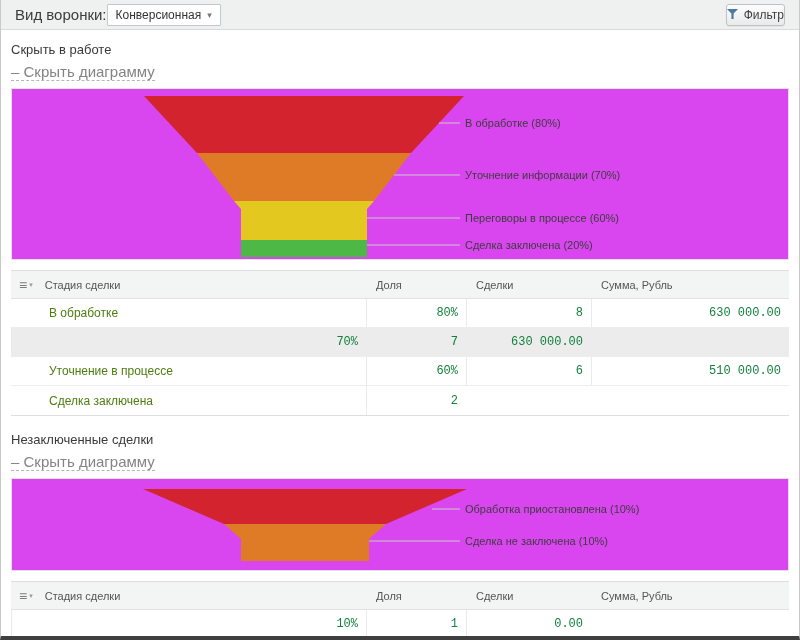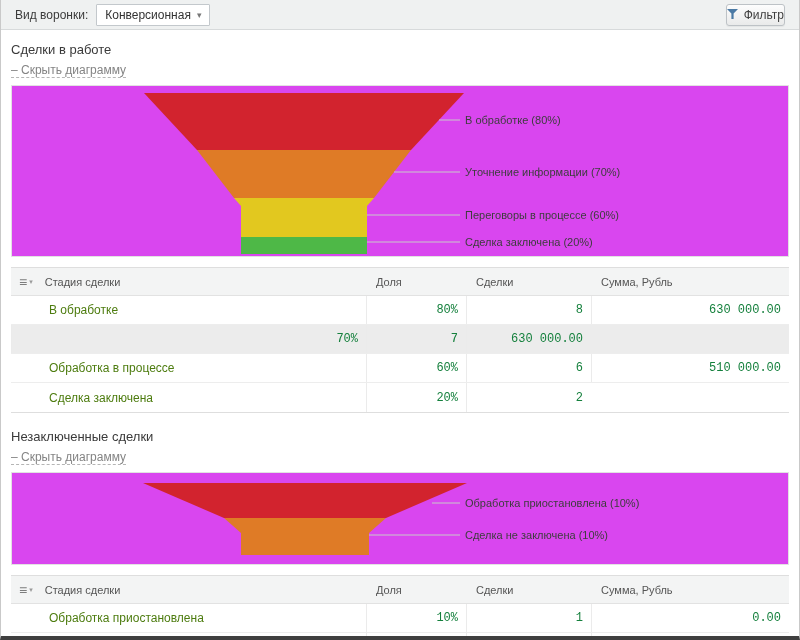--- a/index.html
+++ b/index.html
@@ -7,39 +7,39 @@
   body { font-family:"Liberation Sans", sans-serif; background:#fff; }
   .page {
     position:relative; width:800px; height:640px; overflow:hidden; background:#fff;
     border-left:1px solid #c9c9c9; border-right:1px solid #c9c9c9; border-bottom:4px solid #3f3f3f;
   }
   
   .topbar {
     height:30px; background:#eff1f1; border-bottom:1px solid #d7dadb;
     display:flex; align-items:center; padding:0 14px;
   }
-  .topbar-label { font-size:12px; color:#3b3b3b; margin-right:8px; }
+  .topbar-label { font-size:15px; color:#3b3b3b; margin-right:0; }
   .dropdown-btn {
     display:inline-flex; align-items:center; background:#fff; border:1px solid #c3c8cc;
     border-radius:1px; padding:3px 8px; font-size:12px; color:#333; cursor:pointer;
     font-family:"Liberation Sans", sans-serif;
   }
   .dropdown-caret { font-size:9px; color:#777; margin-left:6px; }
   .filter-btn {
     margin-left:auto; display:inline-flex; align-items:center;
     background:linear-gradient(#fdfdfd,#e9eaea); border:1px solid #bdc2c6; border-radius:3px;
     padding:3px 0; font-size:12px; color:#3f3f3f; cursor:pointer;
     font-family:"Liberation Sans", sans-serif; box-shadow:0 1px 1px rgba(0,0,0,0.05);
   }
   .filter-icon { margin-right:6px; display:inline-block; }
   
   .content { margin:0 10px; }
   .section-title { margin-top:12px; font-size:13px; color:#3a3a3a; }
   .toggle-link {
-    display:inline-block; margin-top:6px; font-size:12px; color:#848484;
+    display:inline-block; margin-top:6px; font-size:15px; color:#848484;
     border-bottom:1px dashed #b5b5b5; text-decoration:none; cursor:pointer;
   }
   .section-title.second { margin-top:16px; }
   .chart-box { margin-top:7px; border:1px solid #e2e2e2; background:#d946ef; }
   .chart-box svg { display:block; }
   svg text { font-family:"Liberation Sans", sans-serif; font-size:11px; fill:#3d3d3d; }
   
   .grid { margin-top:10px; border-top:1px solid #dedede; border-bottom:1px solid #dedede; font-size:12px; }
   .grid-header {
     display:grid; grid-template-columns:355px 100px 125px 1fr; height:28px;
@@ -78,21 +78,21 @@
             <polygon points="0,0 11,0 6.6,4.5 6.6,10 4.4,10 4.4,4.5" fill="#4b7aa5"></polygon>
           </svg>
       </span>
       <span>Фильтр</span>
     </button>
   </div>
 
   <div class="content">
 
     
-    <div class="section-title">Сделки в работе</div>
+    <div class="section-title">Скрыть в работе</div>
     <a class="toggle-link">– Скрыть диаграмму</a>
 
     <div class="chart-box">
       <svg width="778" height="170" viewBox="0 0 778 170">
           <polygon points="132,7 452,7 399,64 185,64" fill="#d2232e"></polygon>
           <line x1="427" y1="34" x2="448" y2="34" stroke="#c9c9c9" stroke-width="1"></line>
           <text x="453" y="38">В обработке (80%)</text>
           <polygon points="185,64 399,64 362,112 222,112" fill="#df7b26"></polygon>
           <line x1="382" y1="86" x2="448" y2="86" stroke="#c9c9c9" stroke-width="1"></line>
           <text x="453" y="90">Уточнение информации (70%)</text>
@@ -124,28 +124,27 @@
             <div class="c-num">80%</div>
             <div class="c-num">8</div>
             <div class="c-num">630 000.00</div>
           </div>
           <div class="trow hl">
             <div class="c-num">70%</div>
             <div class="c-num">7</div>
             <div class="c-num">630 000.00</div>
           </div>
           <div class="trow">
-            <div class="c-stage"><a>Обработка в процессе</a></div>
+            <div class="c-stage"><a>Уточнение в процессе</a></div>
             <div class="c-num">60%</div>
             <div class="c-num">6</div>
             <div class="c-num">510 000.00</div>
           </div>
           <div class="trow">
             <div class="c-stage"><a>Сделка заключена</a></div>
-            <div class="c-num">20%</div>
             <div class="c-num">2</div>
           </div>
         </div>
     </div>
 
     
     <div class="section-title second">Незаключенные сделки</div>
     <a class="toggle-link">– Скрыть диаграмму</a>
 
     <div class="chart-box">
@@ -167,21 +166,20 @@
               <span class="caret">▾</span>
             </span>
           <span>Стадия сделки</span>
         </div>
         <div class="h-cell">Доля</div>
         <div class="h-cell">Сделки</div>
         <div class="h-cell">Сумма, Рубль</div>
       </div>
       <div>
           <div class="trow">
-            <div class="c-stage"><a>Обработка приостановлена</a></div>
             <div class="c-num">10%</div>
             <div class="c-num">1</div>
             <div class="c-num">0.00</div>
           </div>
           <div class="trow">
             <div class="c-stage"><a>Сделка не заключена</a></div>
             <div class="c-num">10%</div>
             <div class="c-num">1</div>
             <div class="c-num">50 000.00</div>
           </div>

